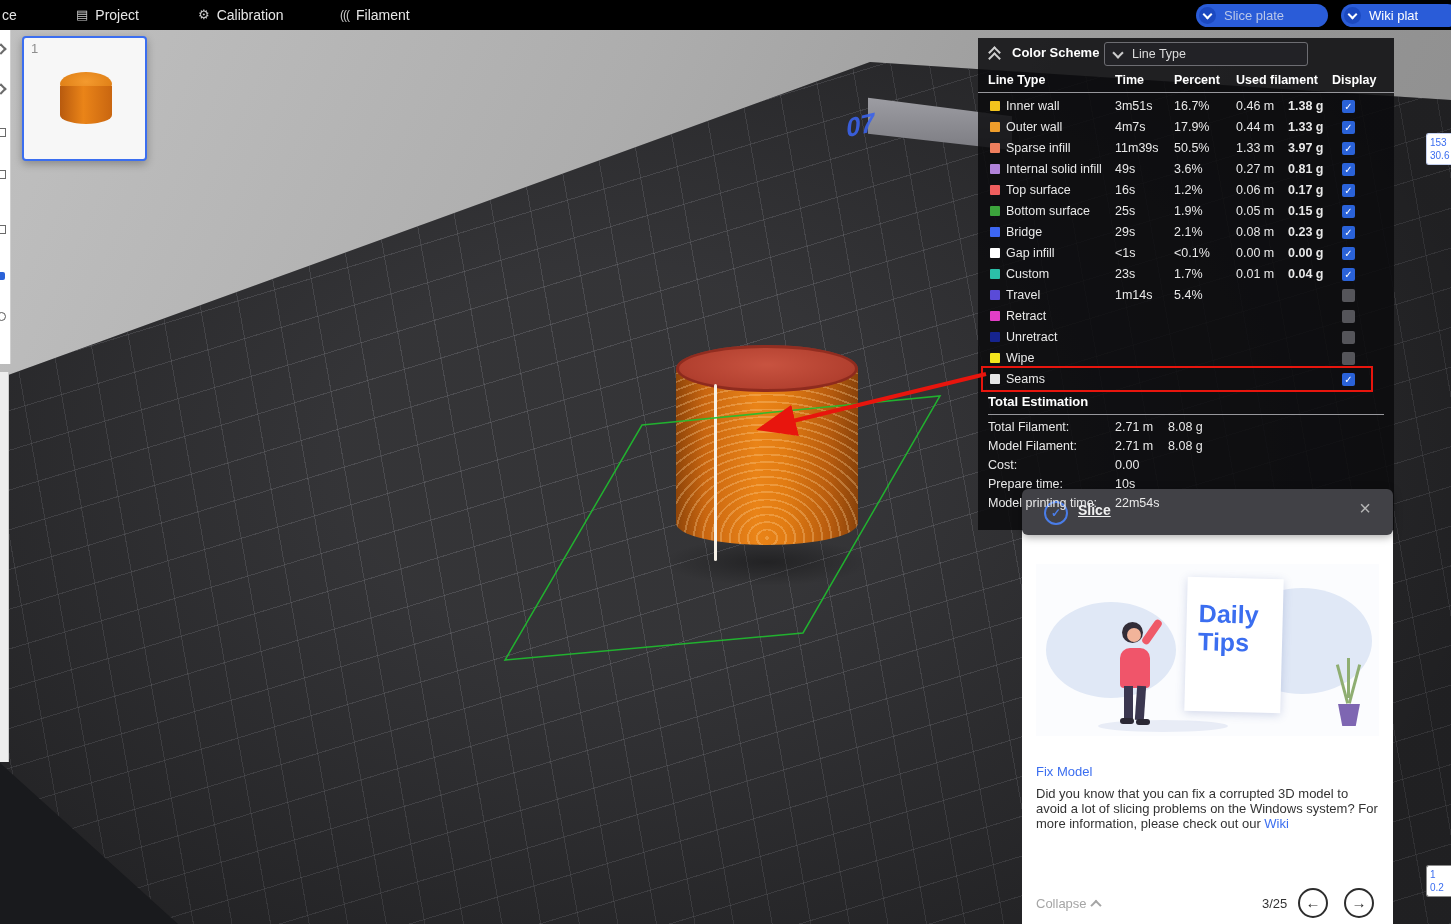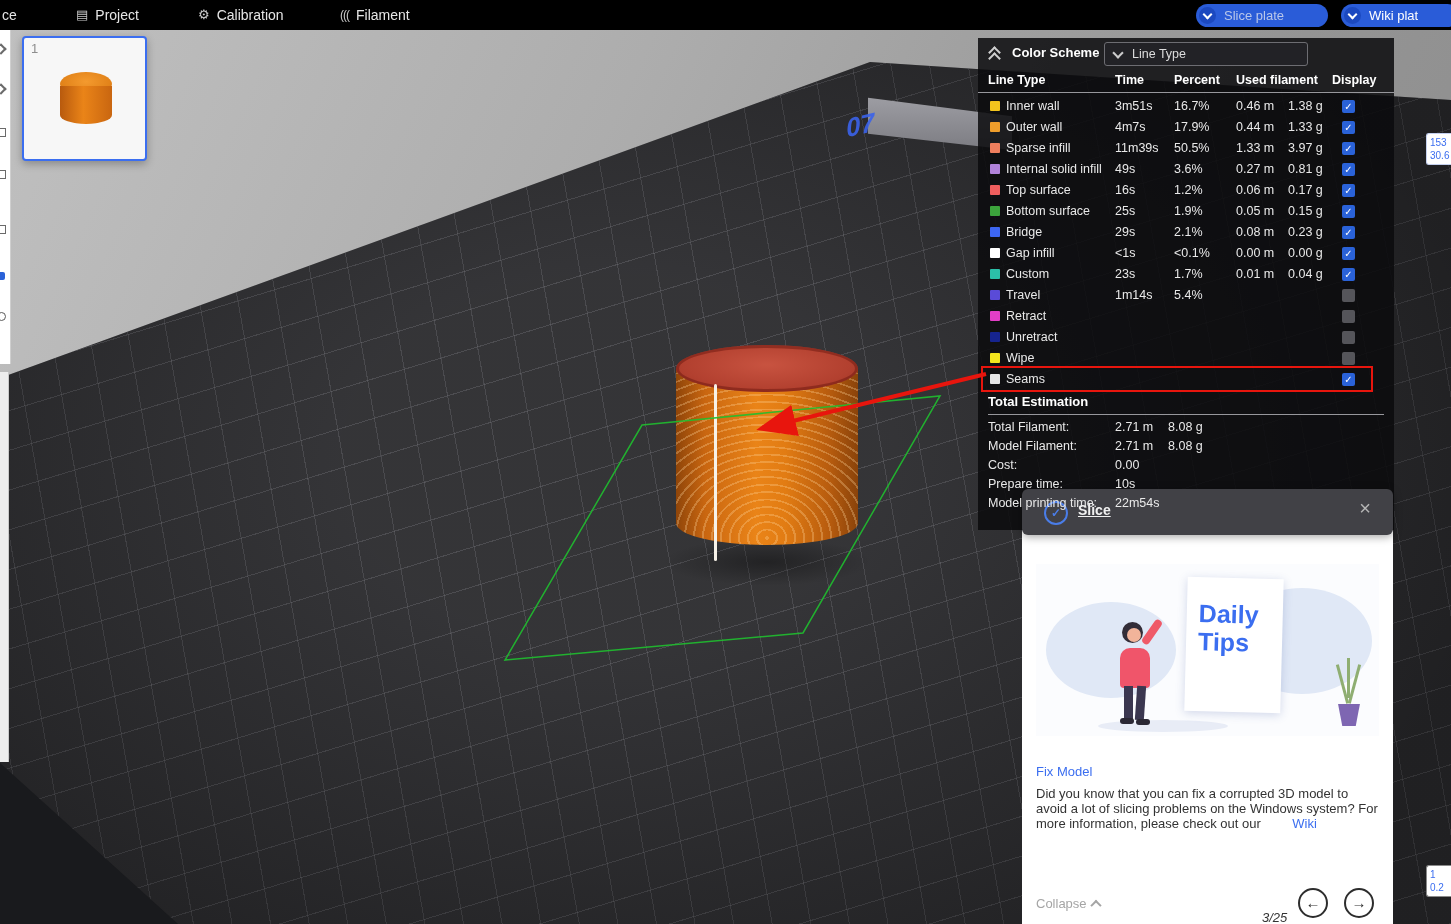--- a/index.html
+++ b/index.html
@@ -73,21 +73,21 @@
   #dropdown{position:absolute;left:126px;top:4px;width:202px;height:22px;background:#222226;border:1px solid #6d6d72;
     border-radius:3px;color:#ddd;}
   #dropdown .chv-dn{position:absolute;left:9px;top:6px;width:6px;height:6px;border-left:2px solid #ccc;border-bottom:2px solid #ccc;transform:rotate(-45deg);}
   #dropdown .dval{position:absolute;left:27px;line-height:22px;}
   #tbl-head{position:absolute;left:0;top:30px;width:416px;height:24px;border-bottom:1px solid #97979c;font-weight:bold;color:#fff;}
   #tbl-head span{position:absolute;line-height:24px;}
   #lt-rows{position:absolute;left:0;top:58px;width:416px;}
   .lt-row{position:relative;height:21px;line-height:21px;}
   .lt-row .sq{position:absolute;left:12px;top:5px;width:10px;height:10px;border-radius:1px;}
   .lt-row .f{position:absolute;white-space:nowrap;}
-  .f.lbl{left:28px;} .f.tm{left:137px;} .f.pc{left:196px;} .f.um{left:258px;} .f.ug{left:310px;}
+  .f.lbl{left:28px;} .f.tm{left:137px;} .f.pc{left:196px;} .f.um{left:258px;} .f.ug{left:310px;font-weight:bold;}
   .h-lt{left:10px;} .h-tm{left:137px;} .h-pc{left:196px;} .h-uf{left:258px;} .h-dp{left:354px;}
   .cbx{position:absolute;left:364px;top:4px;width:13px;height:13px;border-radius:2px;font-size:10px;line-height:13px;
     text-align:center;color:#fff;cursor:pointer;}
   .cbx.on{background:#2a62d8;} .cbx.off{background:#55555a;}
   .lt-row.hl::after{content:'';position:absolute;left:3px;right:21px;top:-3px;bottom:-2px;
     border:2px solid #e8150d;pointer-events:none;}
 
   
   #est{left:978px;top:390px;width:416px;height:142px;color:#e9e9e9;font-size:12.5px;}
   #est-title{position:absolute;left:10px;top:0;width:396px;height:24px;line-height:24px;font-weight:bold;font-size:13px;
@@ -122,25 +122,25 @@
   #person-shoe2{position:absolute;left:100px;top:155px;width:14px;height:6px;background:#2b2834;border-radius:3px;}
   #plant-s1,#plant-s2,#plant-s3{position:absolute;width:3px;height:40px;background:#8fae72;}
   #plant-s1{left:305px;top:100px;transform:rotate(-15deg);}
   #plant-s2{left:311px;top:94px;}
   #plant-s3{left:317px;top:100px;transform:rotate(15deg);}
   #plant-pot{position:absolute;left:300px;top:140px;width:26px;height:22px;background:#7e66b2;
     clip-path:polygon(8% 0,92% 0,76% 100%,24% 100%);}
   #ground{position:absolute;left:62px;top:156px;width:130px;height:12px;border-radius:50%;background:#e8ecf6;}
   #fix-link{position:absolute;left:14px;top:234px;color:#3b6ef0;cursor:pointer;}
   #tip-body{position:absolute;left:14px;top:256px;width:342px;line-height:15px;color:#333;}
-  #tip-body .wiki{color:#3b6ef0;cursor:pointer;margin-left:28px;}
+  #tip-body .wiki{color:#3b6ef0;cursor:pointer;}
   #collapse{position:absolute;left:14px;top:366px;color:#a5a5a5;cursor:pointer;}
   #collapse .cchv{display:inline-block;width:6px;height:6px;border-left:2px solid #a5a5a5;border-top:2px solid #a5a5a5;
     transform:rotate(45deg) translate(1px,1px);margin-left:5px;}
-  #pager{position:absolute;left:240px;top:380px;color:#333;font-style:italic;}
+  #pager{position:absolute;left:240px;top:366px;color:#333;}
   .pg-btn{position:absolute;top:358px;width:26px;height:26px;border:2px solid #2d2d2d;border-radius:50%;
     color:#2d2d2d;font-size:15px;line-height:26px;text-align:center;cursor:pointer;background:#fff;}
   #pg-prev{left:276px;} #pg-next{left:322px;}
 
   
   .edge-w{position:absolute;left:1426px;width:25px;background:#fff;border:1px solid #c4d0ee;border-right:none;
     border-radius:3px 0 0 3px;color:#3b6ef0;font-size:10px;line-height:13px;padding:2px 0 2px 3px;z-index:25;}
   #edge-top{top:133px;} #edge-bot{top:865px;border-color:#8a8a8a;}
 
   svg.overlay{position:absolute;left:0;top:0;width:1451px;height:924px;pointer-events:none;}

